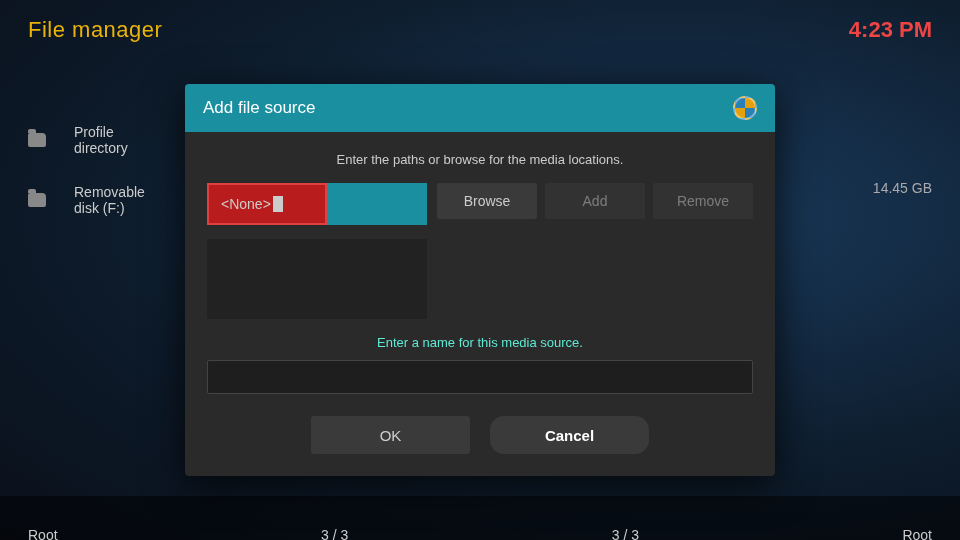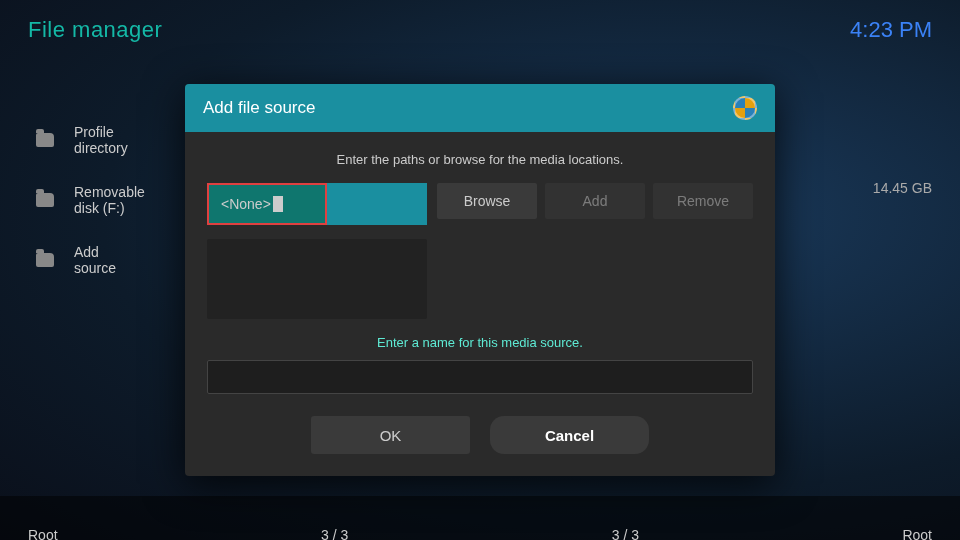--- a/index.html
+++ b/index.html
@@ -28,47 +28,47 @@
       height: 60px;
       display: flex;
       align-items: center;
       justify-content: space-between;
       padding: 0 28px;
       z-index: 1;
     }
 
     .header-title {
       font-size: 22px;
-      color: #14b8a6;
+      color: #eab308;
       font-weight: 300;
       letter-spacing: 0.5px;
     }
 
     .header-time {
       font-size: 22px;
-      color: #3b82f6;
-      font-weight: 400;
+      color: #ef4444;
+      font-weight: 700;
     }
 
     
     .sidebar {
       position: absolute;
       top: 60px;
       left: 0;
       width: 180px;
       bottom: 44px;
       z-index: 1;
       padding-top: 50px;
     }
 
     .sidebar-item {
       display: flex;
       align-items: center;
-      gap: 20px;
-      padding: 14px 36px;
+      gap: 28px;
+      padding: 14px 28px;
       color: #cccccc;
       font-size: 14px;
       cursor: pointer;
     }
 
     .sidebar-item .folder-icon {
       width: 18px;
       height: 14px;
       background: #888;
       border-radius: 2px 4px 2px 2px;
@@ -179,21 +179,21 @@
       align-items: center;
       background: #1a8fa0;
       position: relative;
     }
 
     .path-input-highlighted {
       position: absolute;
       left: 0; top: 0; bottom: 0;
       width: 120px;
       border: 2px solid #e04040;
-      background: #0f766e;
+      background: #b91c1c;
       display: flex;
       align-items: center;
       padding: 0 12px;
       z-index: 2;
     }
 
     .path-none-text {
       color: #cccccc;
       font-size: 14px;
     }
@@ -329,24 +329,20 @@
 
 <div class="sidebar">
   <div class="sidebar-item">
     <div class="folder-icon"></div>
     <span>Profile directory</span>
   </div>
   <div class="sidebar-item">
     <div class="folder-icon"></div>
     <span>Removable disk (F:)</span>
   </div>
-  <div class="sidebar-item">
-    <div class="folder-icon"></div>
-    <span>Add source</span>
-  </div>
 </div>
 
 <div class="right-info">
   <span>14.45 GB</span>
 </div>
 
 <div class="footer">
   <span class="footer-text">Root</span>
   <span class="footer-text">3 / 3</span>
   <span class="footer-text">3 / 3</span>

